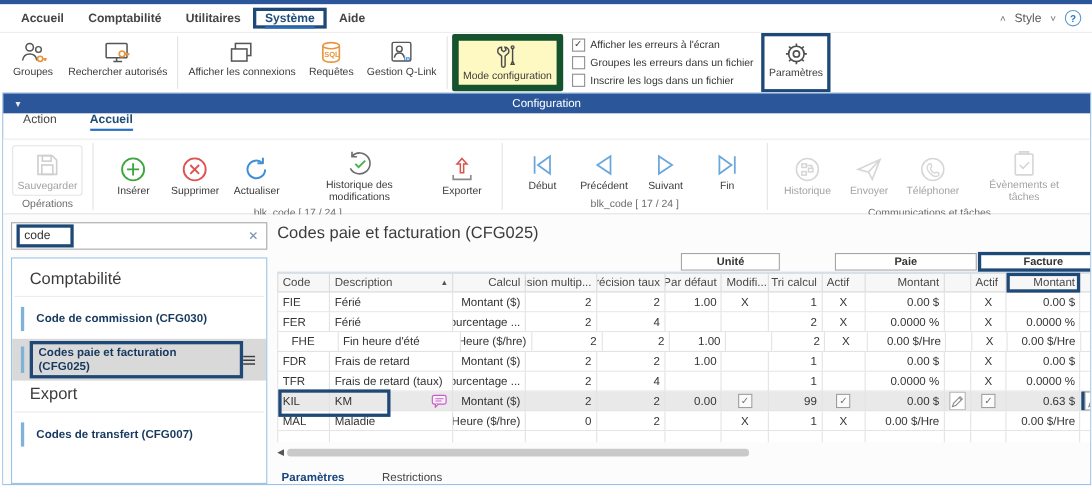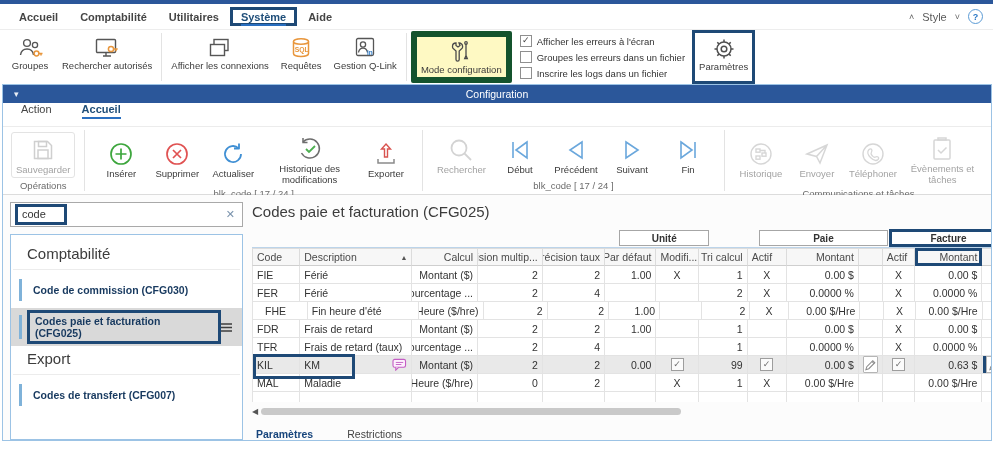--- a/index.html
+++ b/index.html
@@ -329,31 +329,20 @@
                 </span>
               </span>
               <span>Exporter</span>
             </div>
           </div>
           <div class="rgroup-label">blk_code [ 17 / 24 ]</div>
         </div>
         <div class="vsep"></div>
         <div class="rgroup">
           <div class="rgroup-items">
-            <div class="rbtn disabled">
-              <span class="ic">
-                <span class="icwrap">
-                  <svg width="28" height="28" viewBox="0 0 28 28">
-                    <circle cx="12" cy="12" r="7.5" fill="none" stroke="#b0b0b0" stroke-width="1.8"></circle>
-                    <path d="M17.5 17.5L24 24" stroke="#b0b0b0" stroke-width="1.8"></path>
-                  </svg>
-                </span>
-              </span>
-              <span>Rechercher</span>
-            </div>
             <div class="rbtn">
               <span class="ic">
                 <span class="icwrap">
                   <svg width="24" height="24" viewBox="0 0 24 24">
                     <g fill="none" stroke="#6aa7dc" stroke-width="1.6">
                       <path d="M5 4v16"></path>
                       <path d="M19 4L8 12l11 8z"></path>
                     </g>
                   </svg>
                 </span>

